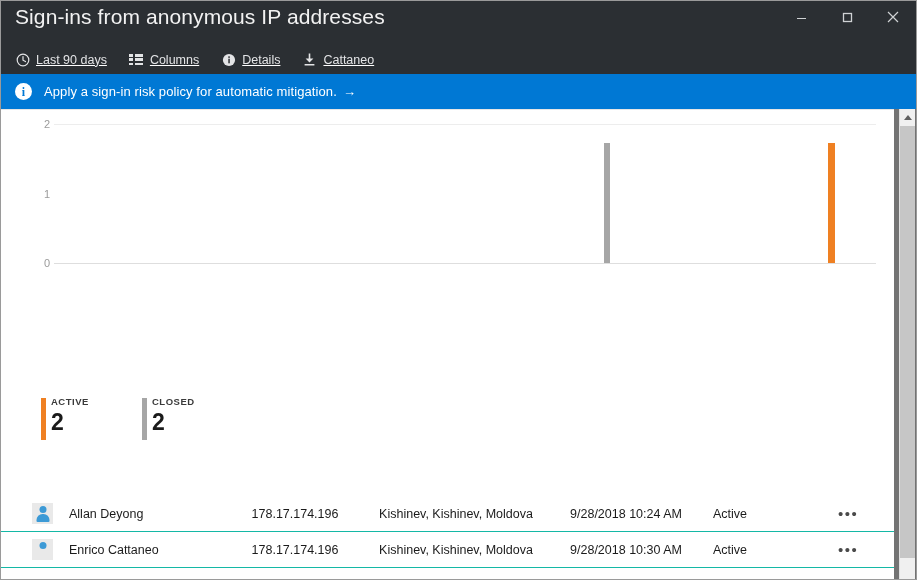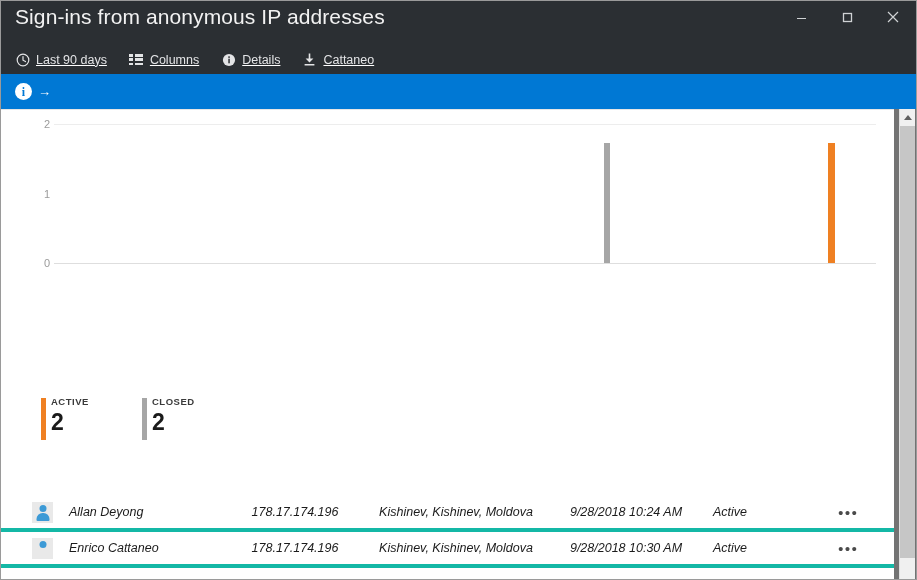--- a/index.html
+++ b/index.html
@@ -241,23 +241,22 @@
   }
   .th {
     font-size: 10px;
     font-weight: 700;
     letter-spacing: .5px;
     color: #333333;
     cursor: default;
   }
   .trow {
     height: 36px;
-    border-bottom: 4px solid #14b8a6;
+    border-bottom: 1px solid #14b8a6;
     cursor: default;
-    font-style: italic;
   }
   .td {
     font-size: 12.5px;
     color: #1b1b1b;
     white-space: nowrap;
     overflow: hidden;
     text-overflow: ellipsis;
   }
 
   
@@ -411,20 +410,21 @@
           </svg>
         </span>
         <span>Cattaneo</span>
       </div>
 
     </div>
   </div>
 
   <div class="banner">
     <span class="banner-ico">i</span>
+    <span class="banner-txt">Apply a sign-in risk policy for automatic mitigation.</span>
     <span class="banner-arrow">→</span>
   </div>
 
   <div class="content">
 
     <div class="chart-wrap">
       <div class="plot">
         <div class="gridline" style="top:0"></div>
         <div class="axis-base"></div>
 

